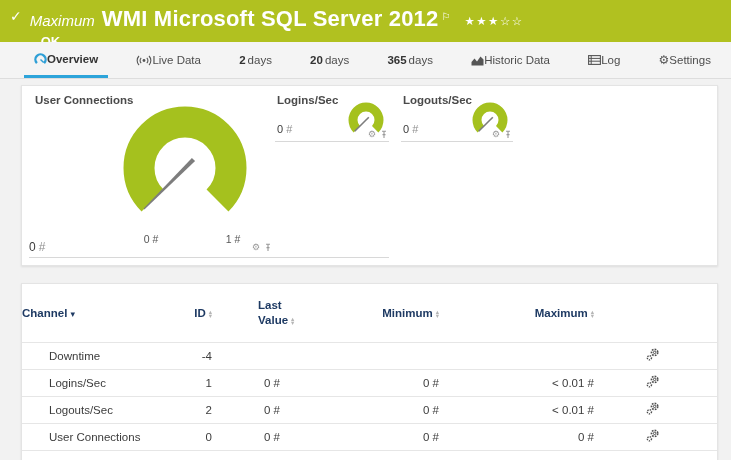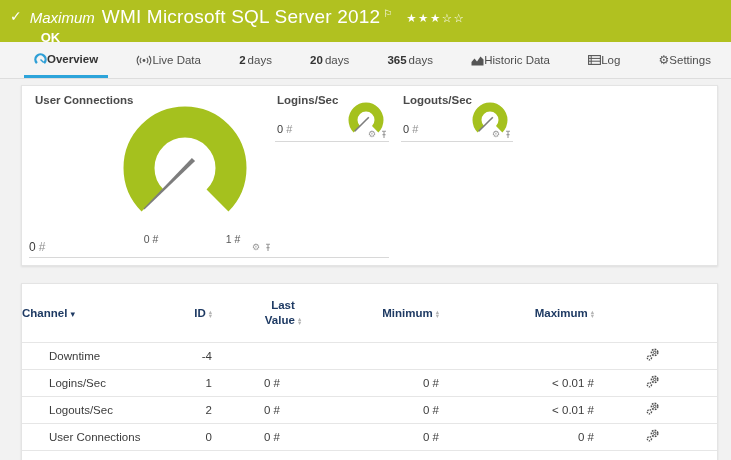--- a/index.html
+++ b/index.html
@@ -11,21 +11,21 @@
 
   
   .hdr {
     position:absolute; left:0; top:0; width:731px; height:42px;
     background:#b1c120; color:#fff; display:flex; align-items:flex-start;
     padding:6px 0 0 10px;
   }
   .hdr .chk { font-size:14px; font-weight:bold; margin:2px 8px 0 0; }
   .hdr-line1 { display:flex; align-items:baseline; }
   .hdr .kind { font-style:italic; font-size:15px; margin-right:7px; }
-  .hdr .title { font-weight:normal; font-size:19px; letter-spacing:.2px; }
+  .hdr .title { font-weight:bold; font-size:22px; letter-spacing:.2px; }
   .hdr .flag { font-size:10px; position:relative; top:-6px; margin-left:3px; }
   .hdr .stars { font-size:11.5px; letter-spacing:1.5px; margin-left:14px; position:relative; top:-1px; }
   .hdr .status { font-size:13px; font-weight:bold; margin:2px 0 0 11px; }
 
   
   .tabbar {
     position:absolute; left:0; top:42px; width:731px; height:37px;
     background:#f4f4f4; border-bottom:1px solid #ddd;
     display:flex; justify-content:space-between; align-items:stretch;
     padding:0 10px 0 24px;
@@ -74,21 +74,21 @@
     height:58px; color:#1e3a63; font-weight:bold; text-align:right;
   }
   table.ch th.c-channel { text-align:left; }
   table.ch tbody td { height:27px; border-top:1px solid #e6e6e6; text-align:right; color:#3c3c3c; }
   table.ch tbody td.c-channel { text-align:left; padding-left:27px; }
   table.ch td.c-gear, table.ch th.c-gear { text-align:left; padding-left:52px; }
   .sort { display:inline-block; vertical-align:middle; margin-left:3px; }
   .sort i { display:block; font-style:normal; font-size:6.5px; line-height:4px; color:#b5b5b5; }
   .sort-desc { font-size:9px; margin-left:3px; }
   .lastvalue-head {
-    display:inline-block; width:50px; text-align:center; line-height:1.3;
+    display:inline-block; width:50px; text-align:left; line-height:1.3;
     transform:translateX(28px); white-space:normal;
   }
   .gearpair { cursor:pointer; display:inline-block; }
 </style>
 </head>
 <body>
 
 <div class="hdr">
   <span class="chk">✓</span>
   <div>

